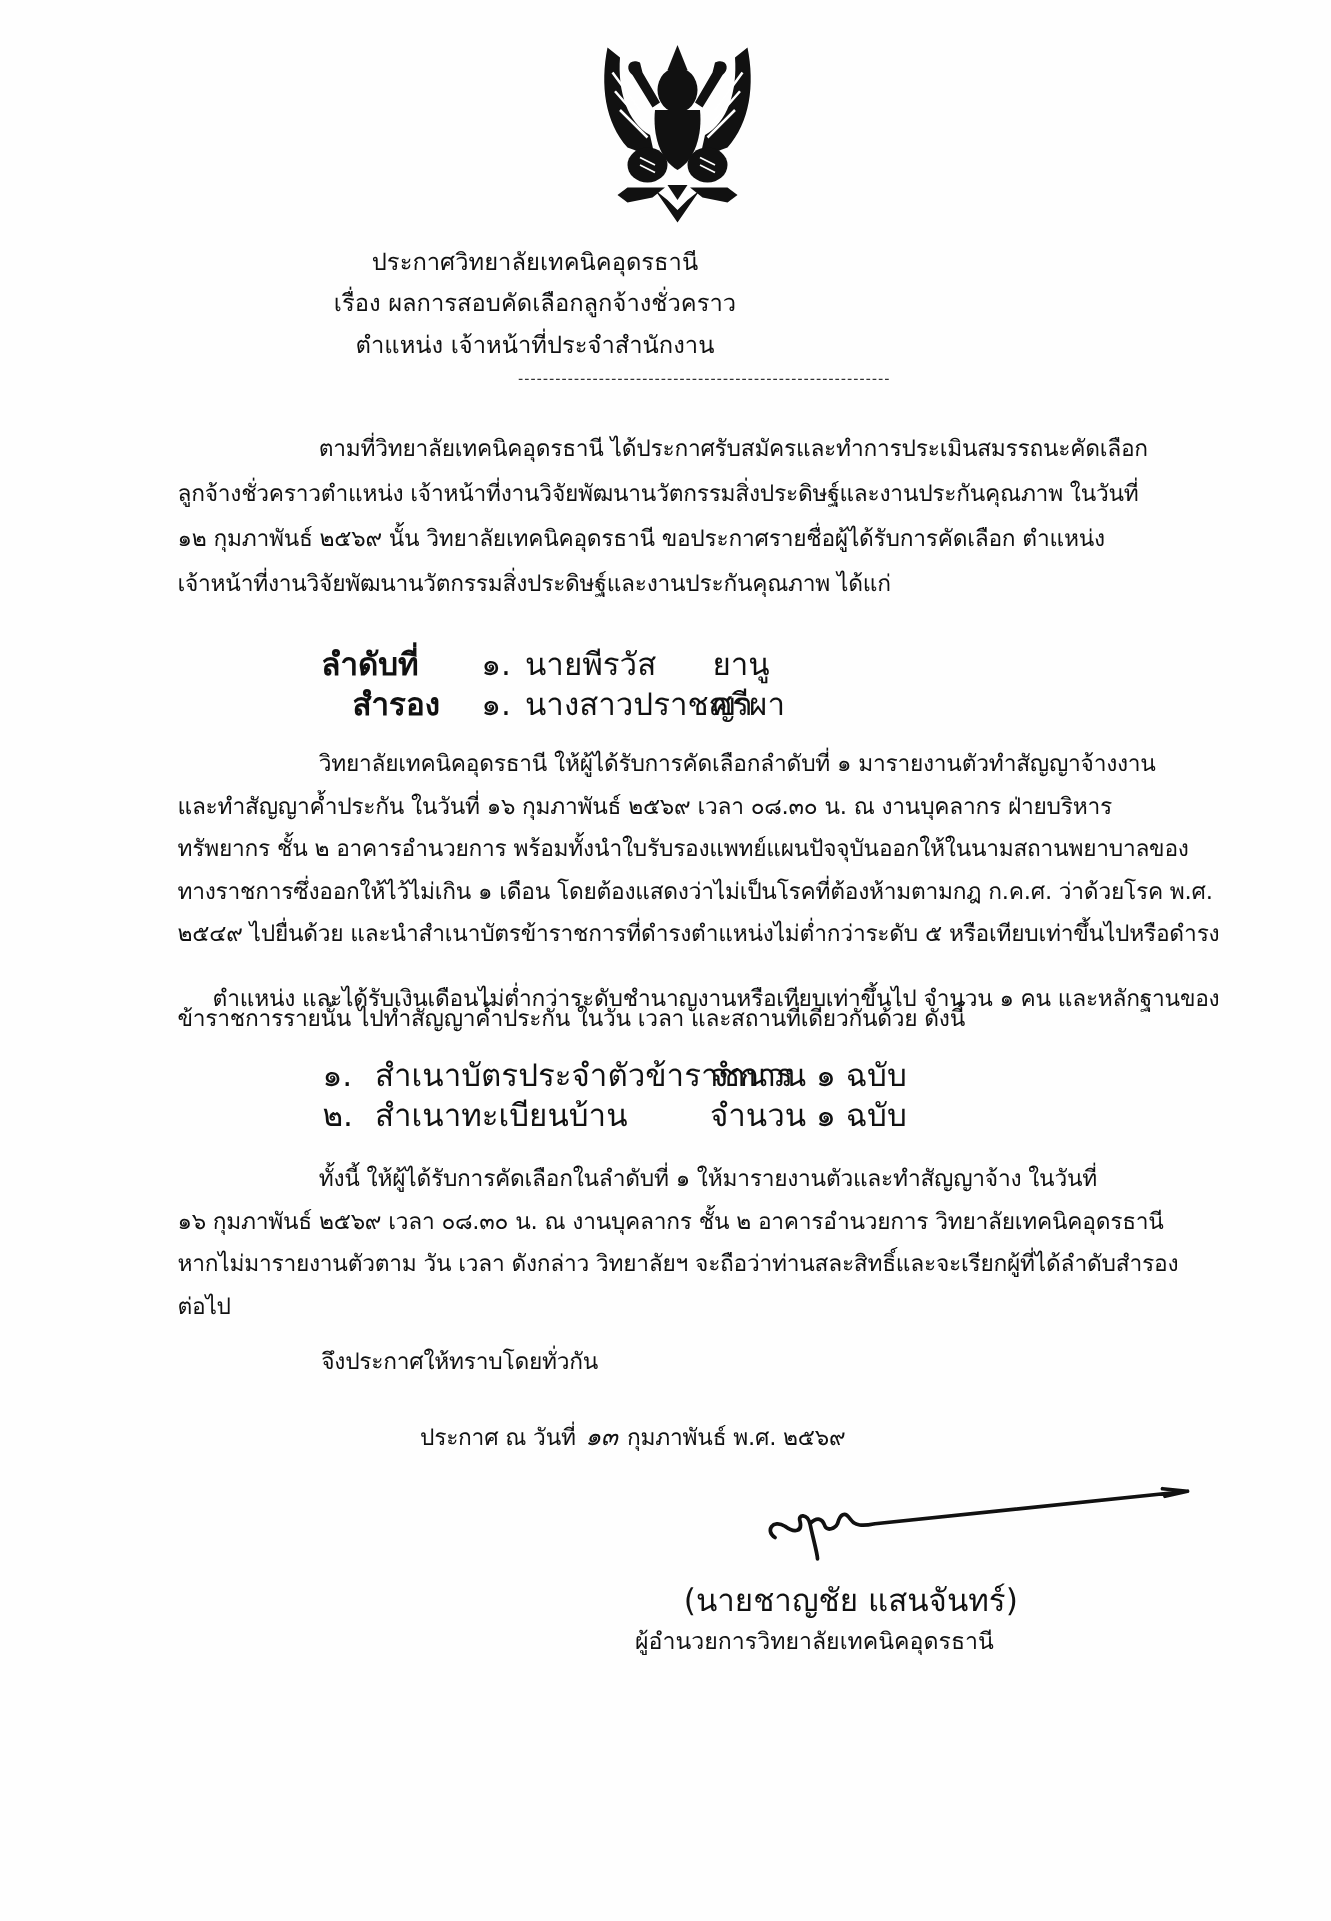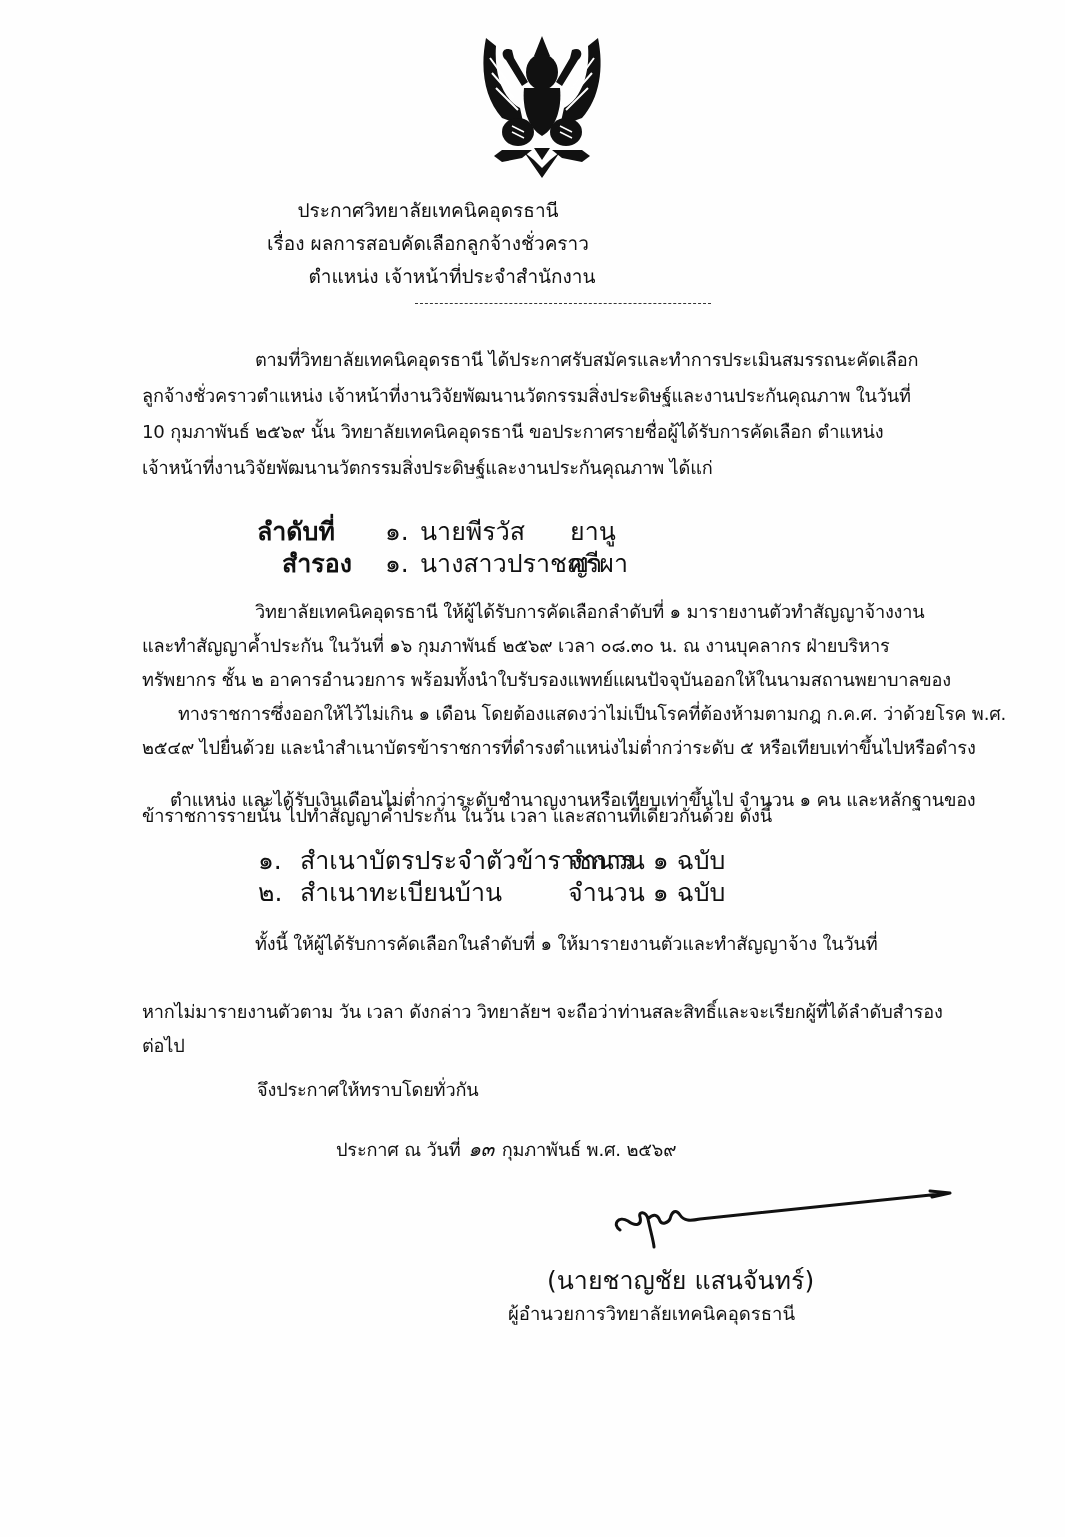--- a/index.html
+++ b/index.html
@@ -46,59 +46,60 @@
       <path d="M30 122 L22 128 L30 134 L50 130 L60 122 Z"></path>
       <path d="M110 122 L118 128 L110 134 L90 130 L80 122 Z"></path>
 
       <path d="M52 124 L70 150 L88 124 L78 132 L70 140 L62 132 Z"></path>
       <path d="M62 120 L70 132 L78 120 Z"></path>
     </g>
   </svg>
 
   <div class="hdr" style="top:195px;">ประกาศวิทยาลัยเทคนิคอุดรธานี</div>
   <div class="hdr" style="top:228px;">เรื่อง  ผลการสอบคัดเลือกลูกจ้างชั่วคราว</div>
-  <div class="hdr" style="top:261px;margin-left:24px;">ตำแหน่ง  เจ้าหน้าที่ประจำสำนักงาน</div>
+  <div class="hdr" style="top:261px;">ตำแหน่ง  เจ้าหน้าที่ประจำสำนักงาน</div>
   <div class="hdr-line"></div>
 
   <div class="line" style="top:345px; left:255px; width:687px;">ตามที่วิทยาลัยเทคนิคอุดรธานี ได้ประกาศรับสมัครและทำการประเมินสมรรถนะคัดเลือก</div>
   <div class="line" style="top:381px;">ลูกจ้างชั่วคราวตำแหน่ง เจ้าหน้าที่งานวิจัยพัฒนานวัตกรรมสิ่งประดิษฐ์และงานประกันคุณภาพ ในวันที่</div>
-  <div class="line" style="top:417px;">10 กุมภาพันธ์ ๒๕๖๙ นั้น วิทยาลัยเทคนิคอุดรธานี ขอประกาศรายชื่อผู้ได้รับการคัดเลือก ตำแหน่ง</div>
+  <div class="line" style="top:417px;">๑๒ กุมภาพันธ์ ๒๕๖๙ นั้น วิทยาลัยเทคนิคอุดรธานี ขอประกาศรายชื่อผู้ได้รับการคัดเลือก ตำแหน่ง</div>
   <div class="line" style="top:453px;">เจ้าหน้าที่งานวิจัยพัฒนานวัตกรรมสิ่งประดิษฐ์และงานประกันคุณภาพ ได้แก่</div>
 
   <div>
     <span class="rank bold" style="top:517px; left:257px;">ลำดับที่</span>
     <span class="rank" style="top:517px; left:385px;">๑.</span>
     <span class="rank" style="top:517px; left:420px;">นายพีรวัส</span>
     <span class="rank" style="top:517px; left:570px;">ยานู</span>
 
     <span class="rank bold" style="top:549px; left:282px;">สำรอง</span>
     <span class="rank" style="top:549px; left:385px;">๑.</span>
     <span class="rank" style="top:549px; left:420px;">นางสาวปราชญา</span>
     <span class="rank" style="top:549px; left:570px;">ศรีผา</span>
   </div>
 
   <div class="line" style="top:597px; left:255px; width:687px;">วิทยาลัยเทคนิคอุดรธานี ให้ผู้ได้รับการคัดเลือกลำดับที่ ๑ มารายงานตัวทำสัญญาจ้างงาน</div>
   <div class="line" style="top:631px;">และทำสัญญาค้ำประกัน  ในวันที่ ๑๖ กุมภาพันธ์ ๒๕๖๙ เวลา ๐๘.๓๐ น. ณ งานบุคลากร ฝ่ายบริหาร</div>
   <div class="line" style="top:665px;">ทรัพยากร ชั้น ๒ อาคารอำนวยการ พร้อมทั้งนำใบรับรองแพทย์แผนปัจจุบันออกให้ในนามสถานพยาบาลของ</div>
-  <div class="line" style="top:699px;margin-left:36px;">ทางราชการซึ่งออกให้ไว้ไม่เกิน ๑ เดือน โดยต้องแสดงว่าไม่เป็นโรคที่ต้องห้ามตามกฎ ก.ค.ศ. ว่าด้วยโรค พ.ศ.</div>
+  <div class="line" style="top:699px;">ทางราชการซึ่งออกให้ไว้ไม่เกิน ๑ เดือน โดยต้องแสดงว่าไม่เป็นโรคที่ต้องห้ามตามกฎ ก.ค.ศ. ว่าด้วยโรค พ.ศ.</div>
   <div class="line" style="top:733px;">๒๕๔๙ ไปยื่นด้วย และนำสำเนาบัตรข้าราชการที่ดำรงตำแหน่งไม่ต่ำกว่าระดับ ๕ หรือเทียบเท่าขึ้นไปหรือดำรง</div>
   <div class="line" style="top:785px;margin-left:28px;">ตำแหน่ง และได้รับเงินเดือนไม่ต่ำกว่าระดับชำนาญงานหรือเทียบเท่าขึ้นไป จำนวน ๑ คน และหลักฐานของ</div>
   <div class="line" style="top:801px;">ข้าราชการรายนั้น  ไปทำสัญญาค้ำประกัน ในวัน เวลา และสถานที่เดียวกันด้วย ดังนี้</div>
 
   <div>
     <span class="rank" style="top:846px; left:258px;">๑.</span>
     <span class="rank" style="top:846px; left:300px;">สำเนาบัตรประจำตัวข้าราชการ</span>
     <span class="rank" style="top:846px; left:568px;">จำนวน ๑ ฉบับ</span>
 
     <span class="rank" style="top:878px; left:258px;">๒.</span>
     <span class="rank" style="top:878px; left:300px;">สำเนาทะเบียนบ้าน</span>
     <span class="rank" style="top:878px; left:568px;">จำนวน ๑ ฉบับ</span>
   </div>
 
   <div class="line" style="top:929px; left:255px; width:687px;">ทั้งนี้  ให้ผู้ได้รับการคัดเลือกในลำดับที่ ๑  ให้มารายงานตัวและทำสัญญาจ้าง  ในวันที่</div>
+  <div class="line" style="top:963px;">๑๖ กุมภาพันธ์ ๒๕๖๙ เวลา ๐๘.๓๐ น. ณ งานบุคลากร ชั้น ๒ อาคารอำนวยการ วิทยาลัยเทคนิคอุดรธานี</div>
   <div class="line" style="top:997px;">หากไม่มารายงานตัวตาม  วัน เวลา ดังกล่าว  วิทยาลัยฯ จะถือว่าท่านสละสิทธิ์และจะเรียกผู้ที่ได้ลำดับสำรอง</div>
   <div class="line" style="top:1075px; left:257px;">จึงประกาศให้ทราบโดยทั่วกัน</div>
 
   <div class="line" style="top:1031px;">ต่อไป</div>
 
   <div class="line" style="top:1134px; left:336px; width:auto;">
     <span>ประกาศ  ณ  วันที่</span>
     <span style="font-style:italic; font-size:20px; margin:0 2px;">๑๓</span>
     <span>กุมภาพันธ์  พ.ศ.  ๒๕๖๙</span>
   </div>

